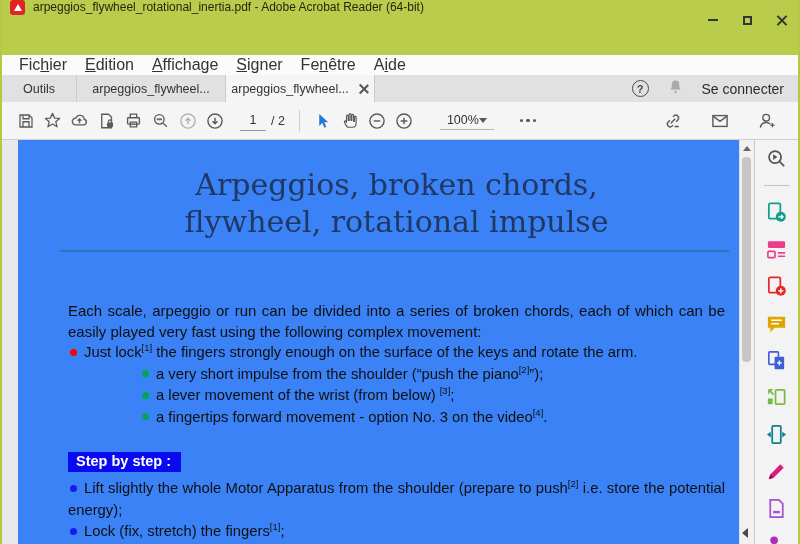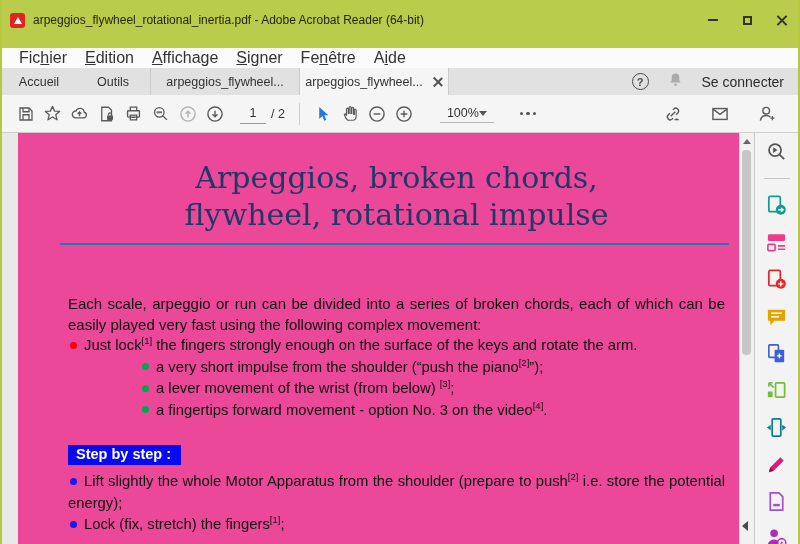--- a/index.html
+++ b/index.html
@@ -1,21 +1,21 @@
 <!DOCTYPE html>
 <html><head>
 <meta charset="utf-8">
 <style>
   html,body{margin:0;padding:0;}
   body{width:800px;height:544px;overflow:hidden;font-family:"Liberation Sans",sans-serif;background:#fff;}
   .window{width:800px;height:544px;box-sizing:border-box;display:flex;flex-direction:column;
           border-left:2px solid #b5c840;border-right:2px solid #b5c840;background:#fff;}
 
   
-  .titlebar{height:40px;background:#b9cc4b;display:flex;align-items:center;padding:0 0 8px 8px;flex:none;}
+  .titlebar{height:40px;background:#b9cc4b;display:flex;padding:0 0 15px 8px;flex:none;}
   .pdf-logo{width:15px;height:15px;background:#e02423;border-radius:3px;position:relative;flex:none;}
   .pdf-logo:after{content:"";position:absolute;left:3.5px;top:4px;border-left:4px solid transparent;
                   border-right:4px solid transparent;border-bottom:7px solid #fff;}
   .title-text{font-size:12px;color:#26260f;margin-left:8px;white-space:nowrap;}
   .win-controls{margin-left:auto;display:flex;height:100%;}
   .win-btn{width:34px;height:100%;display:flex;align-items:center;justify-content:center;}
   .glyph-min{width:10px;height:2px;background:#333;}
   .glyph-max{width:9px;height:9px;border:2px solid #333;box-sizing:border-box;}
   .glyph-close{position:relative;width:11px;height:11px;}
   .glyph-close:before,.glyph-close:after{content:"";position:absolute;left:5px;top:-1px;width:2px;height:13px;background:#333;}
@@ -53,21 +53,21 @@
   .zoom-box{display:flex;align-items:center;border-bottom:1px solid #b5b5b5;padding:2px 7px;margin-left:22px;
             font-size:12.5px;color:#333;justify-content:flex-end;}
   .caret-down{width:0;height:0;border-left:4px solid transparent;border-right:4px solid transparent;border-top:5px solid #555;}
   .dots{margin-left:26px;display:flex;gap:3px;}
   .dots i{width:3.5px;height:3.5px;border-radius:50%;background:#555;}
   .toolbar-right{margin-left:auto;display:flex;align-items:center;gap:20px;padding-right:8px;}
 
   
   .content{flex:1;display:flex;min-height:0;background:#e9e9e9;}
   .doc-pane{flex:1;position:relative;background:#e9e9e9;min-width:0;}
-  .page{position:absolute;left:16px;right:0;top:0;bottom:0;background:#ec4899;box-sizing:border-box;
+  .page{position:absolute;left:16px;right:0;top:0;bottom:0;background:#3b82f6;box-sizing:border-box;
         padding:0 14px 0 50px;overflow:hidden;}
   .doc-title{font-family:"DejaVu Serif","Liberation Serif",serif;font-weight:400;color:#1f3864;
              font-size:30px;line-height:37px;text-align:center;margin:26px 0 0 0;}
   .rule{height:2px;background:#2e74b5;margin:10px -4px 0 -8px;}
   .intro{margin-top:48px;font-size:15px;line-height:21px;color:#101010;text-align:justify;}
   .blist{}
   .bline{font-size:14.8px;line-height:21.5px;color:#101010;}
   .bline.just{text-align:justify;}
   .sub{margin-left:72px;}
   .dot{display:inline-block;width:7px;height:7px;border-radius:50%;margin:0 7px 2px 2px;vertical-align:middle;}
@@ -118,23 +118,20 @@
     <span class="menu-item"><span>Fic</span><span class="menu-key">h</span><span>ier</span></span>
     <span class="menu-item"><span></span><span class="menu-key">E</span><span>dition</span></span>
     <span class="menu-item"><span></span><span class="menu-key">A</span><span>ffichage</span></span>
     <span class="menu-item"><span></span><span class="menu-key">S</span><span>igner</span></span>
     <span class="menu-item"><span>Fe</span><span class="menu-key">n</span><span>être</span></span>
     <span class="menu-item"><span>A</span><span class="menu-key">i</span><span>de</span></span>
   </div>
 
   <div class="tabbar">
     <div class="tab simple">
-        <span>Accueil</span>
-      </div>
-    <div class="tab simple">
         <span>Outils</span>
       </div>
     <div class="tab doc">
         <span>arpeggios_flywheel...</span>
       </div>
     <div class="tab doc active">
       <span>arpeggios_flywheel...</span>
       <span class="tab-close"></span>
     </div>
     <div class="tabbar-right">

